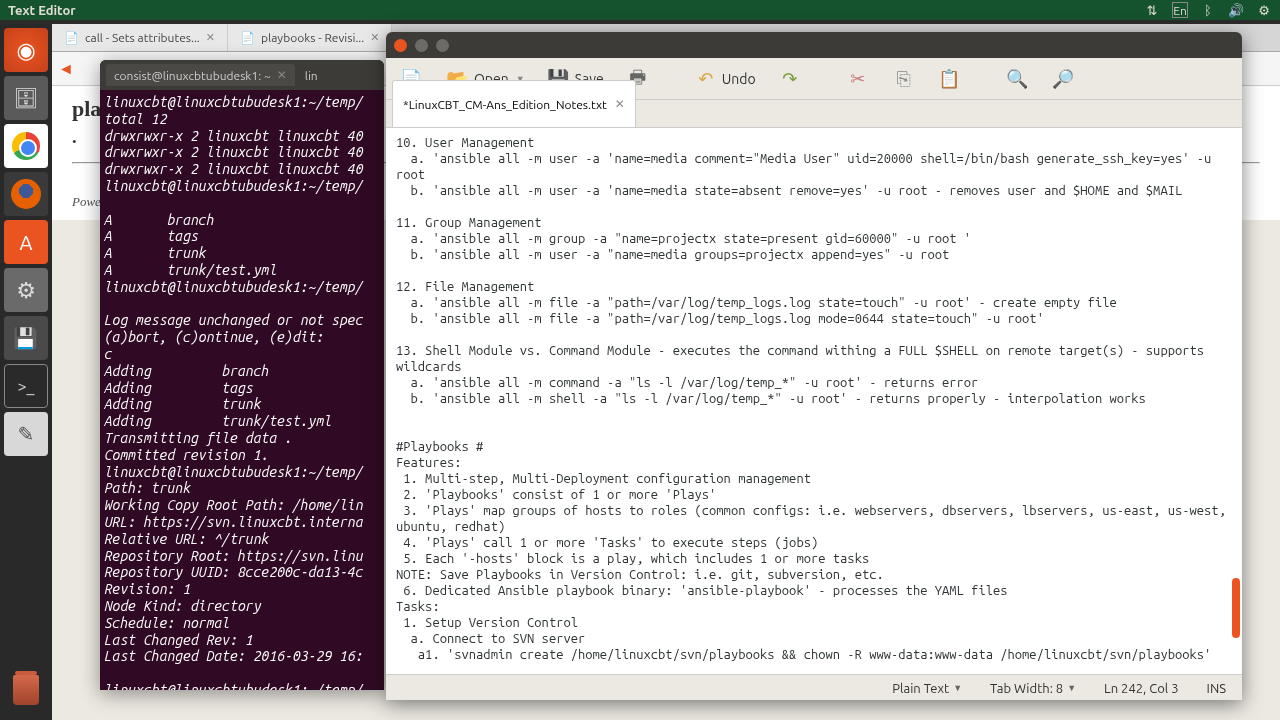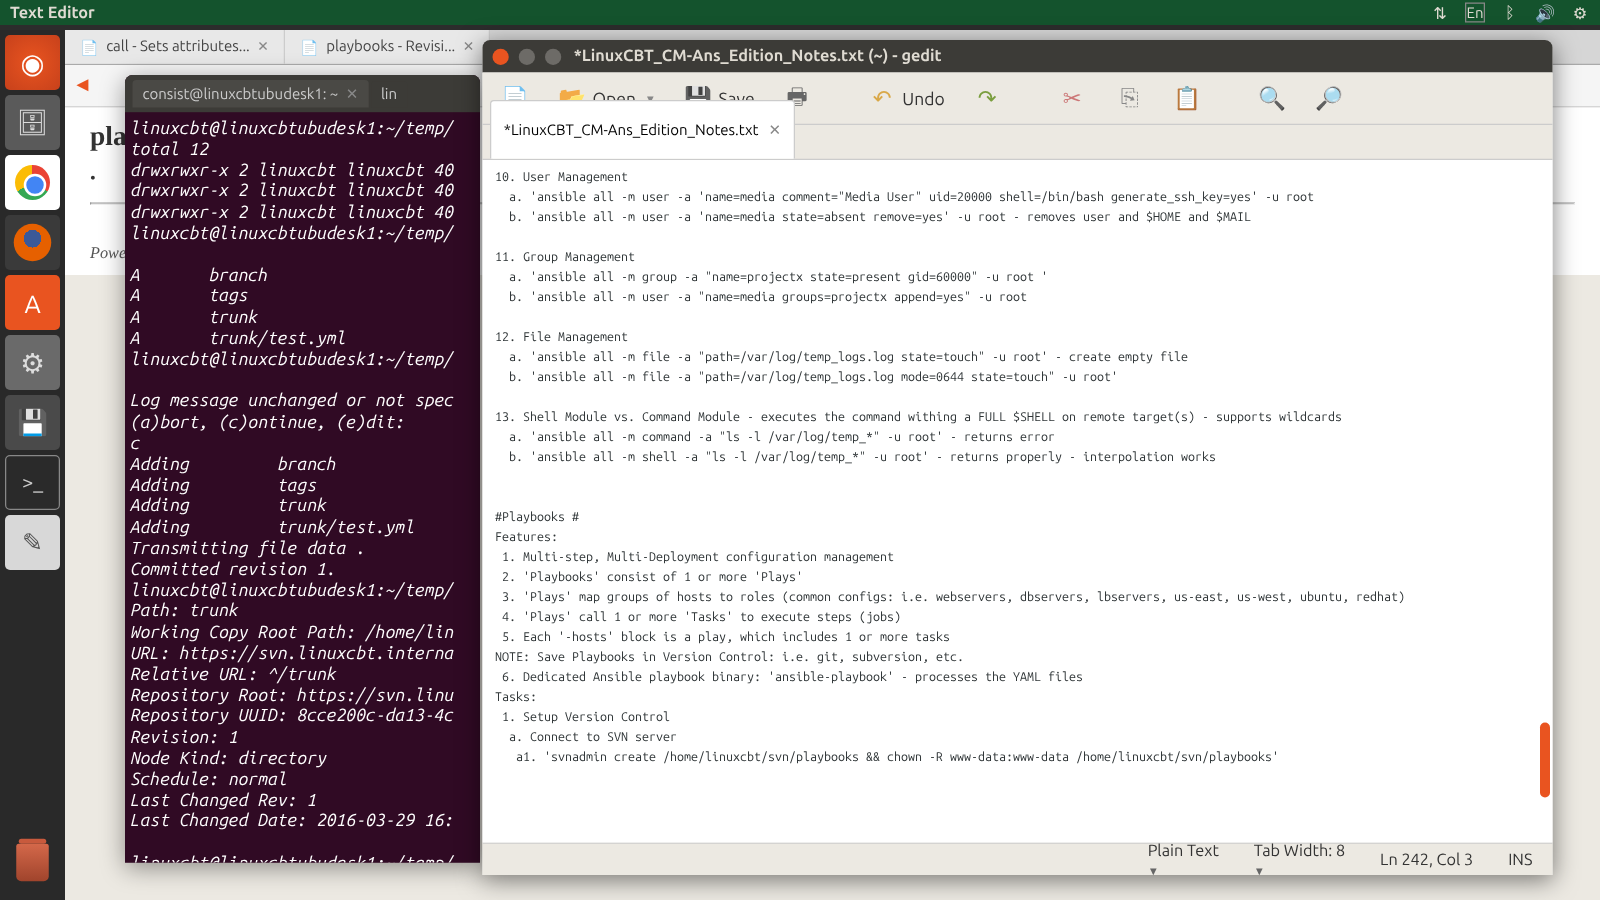--- a/index.html
+++ b/index.html
@@ -55,26 +55,26 @@
 .gedit-title { font-weight: bold; }
 
 .gedit-toolbar { height: 42px; background: #ece9e2; display: flex; align-items: center; padding: 0 8px; gap: 10px; border-bottom: 1px solid #ccc; }
 .tool-btn { display: flex; align-items: center; gap: 4px; padding: 4px 6px; cursor: pointer; color: #333; font-size: 14px; }
 .tool-icon { width: 24px; height: 24px; display: flex; align-items: center; justify-content: center; font-size: 18px; }
 
 .gedit-filetabs { height: 28px; background: #ece9e2; display: flex; align-items: flex-end; border-bottom: 1px solid #ccc; padding-left: 6px; }
 .file-tab { padding: 16px 10px; background: #fff; border: 1px solid #ccc; border-bottom: none; border-radius: 3px 3px 0 0; font-size: 12px; display: flex; align-items: center; gap: 8px; }
 .file-tab .x { color: #888; }
 
-.gedit-editor { flex: 1; background: #fff; padding: 6px 10px; font-family: 'Ubuntu Mono', 'Courier New', monospace; font-size: 10px; line-height: 16px; color: #2e3436; white-space: pre-wrap; overflow: hidden; position: relative; }
+.gedit-editor { flex: 1; background: #fff; padding: 6px 10px; font-family: 'Ubuntu Mono', 'Courier New', monospace; font-size: 13px; line-height: 16px; color: #2e3436; white-space: pre-wrap; overflow: hidden; position: relative; }
 .gedit-editor .scrollbar { position: absolute; right: 2px; top: 450px; width: 8px; height: 60px; background: #e95420; border-radius: 4px; }
 
 .gedit-status { height: 26px; background: #ece9e2; border-top: 1px solid #ccc; display: flex; align-items: center; padding: 0 16px; gap: 28px; font-size: 13px; color: #333; }
 .gedit-status .spacer { flex: 1; }
-.status-item { display: flex; gap: 4px; flex-direction: column; }
+.status-item { display: flex; align-items: center; gap: 4px; }
 .dropdown-arrow { font-size: 9px; color: #666; }
 
 .chrome-circle { width: 28px; height: 28px; border-radius: 50%; background: conic-gradient(#ea4335 0 120deg, #34a853 120deg 240deg, #fbbc05 240deg 360deg); position: relative; }
 .chrome-circle::after { content: ''; position: absolute; top: 7px; left: 7px; width: 14px; height: 14px; background: #4285f4; border: 2px solid #fff; border-radius: 50%; }
 .ff-circle { width: 30px; height: 30px; border-radius: 50%; background: radial-gradient(circle at 50% 40%, #3b5998 30%, #e66000 30%); }
 .trash-icon { width: 26px; height: 30px; background: linear-gradient(#d4684a, #a0442c); border-radius: 2px 2px 4px 4px; position: relative; }
 .trash-icon::before { content:''; position:absolute; top:-4px; left:2px; width:22px; height:4px; background:#c85a3d; border-radius:2px; }
 </style>
 </head>
 <body>
@@ -195,21 +195,20 @@
 linuxcbt@linuxcbtubudesk1:~/temp/</div>
 </div>
 
 <div class="gedit">
   <div class="gedit-titlebar">
     <div class="winbtns">
       <div class="winbtn close"></div>
       <div class="winbtn min"></div>
       <div class="winbtn max"></div>
     </div>
-    <span class="gedit-title">*LinuxCBT_CM-Ans_Edition_Notes.txt (~) - gedit</span>
   </div>
 
   <div class="gedit-toolbar">
     <div class="tool-btn">
         <span class="tool-icon" style="color:#7a9e3e">📄</span>
       </div>
     <div class="tool-btn">
         <span class="tool-icon" style="color:#d9a848">📂</span>
         <span>Open</span>
         <span style="font-size:9px;margin-left:3px;color:#888">▼</span>

